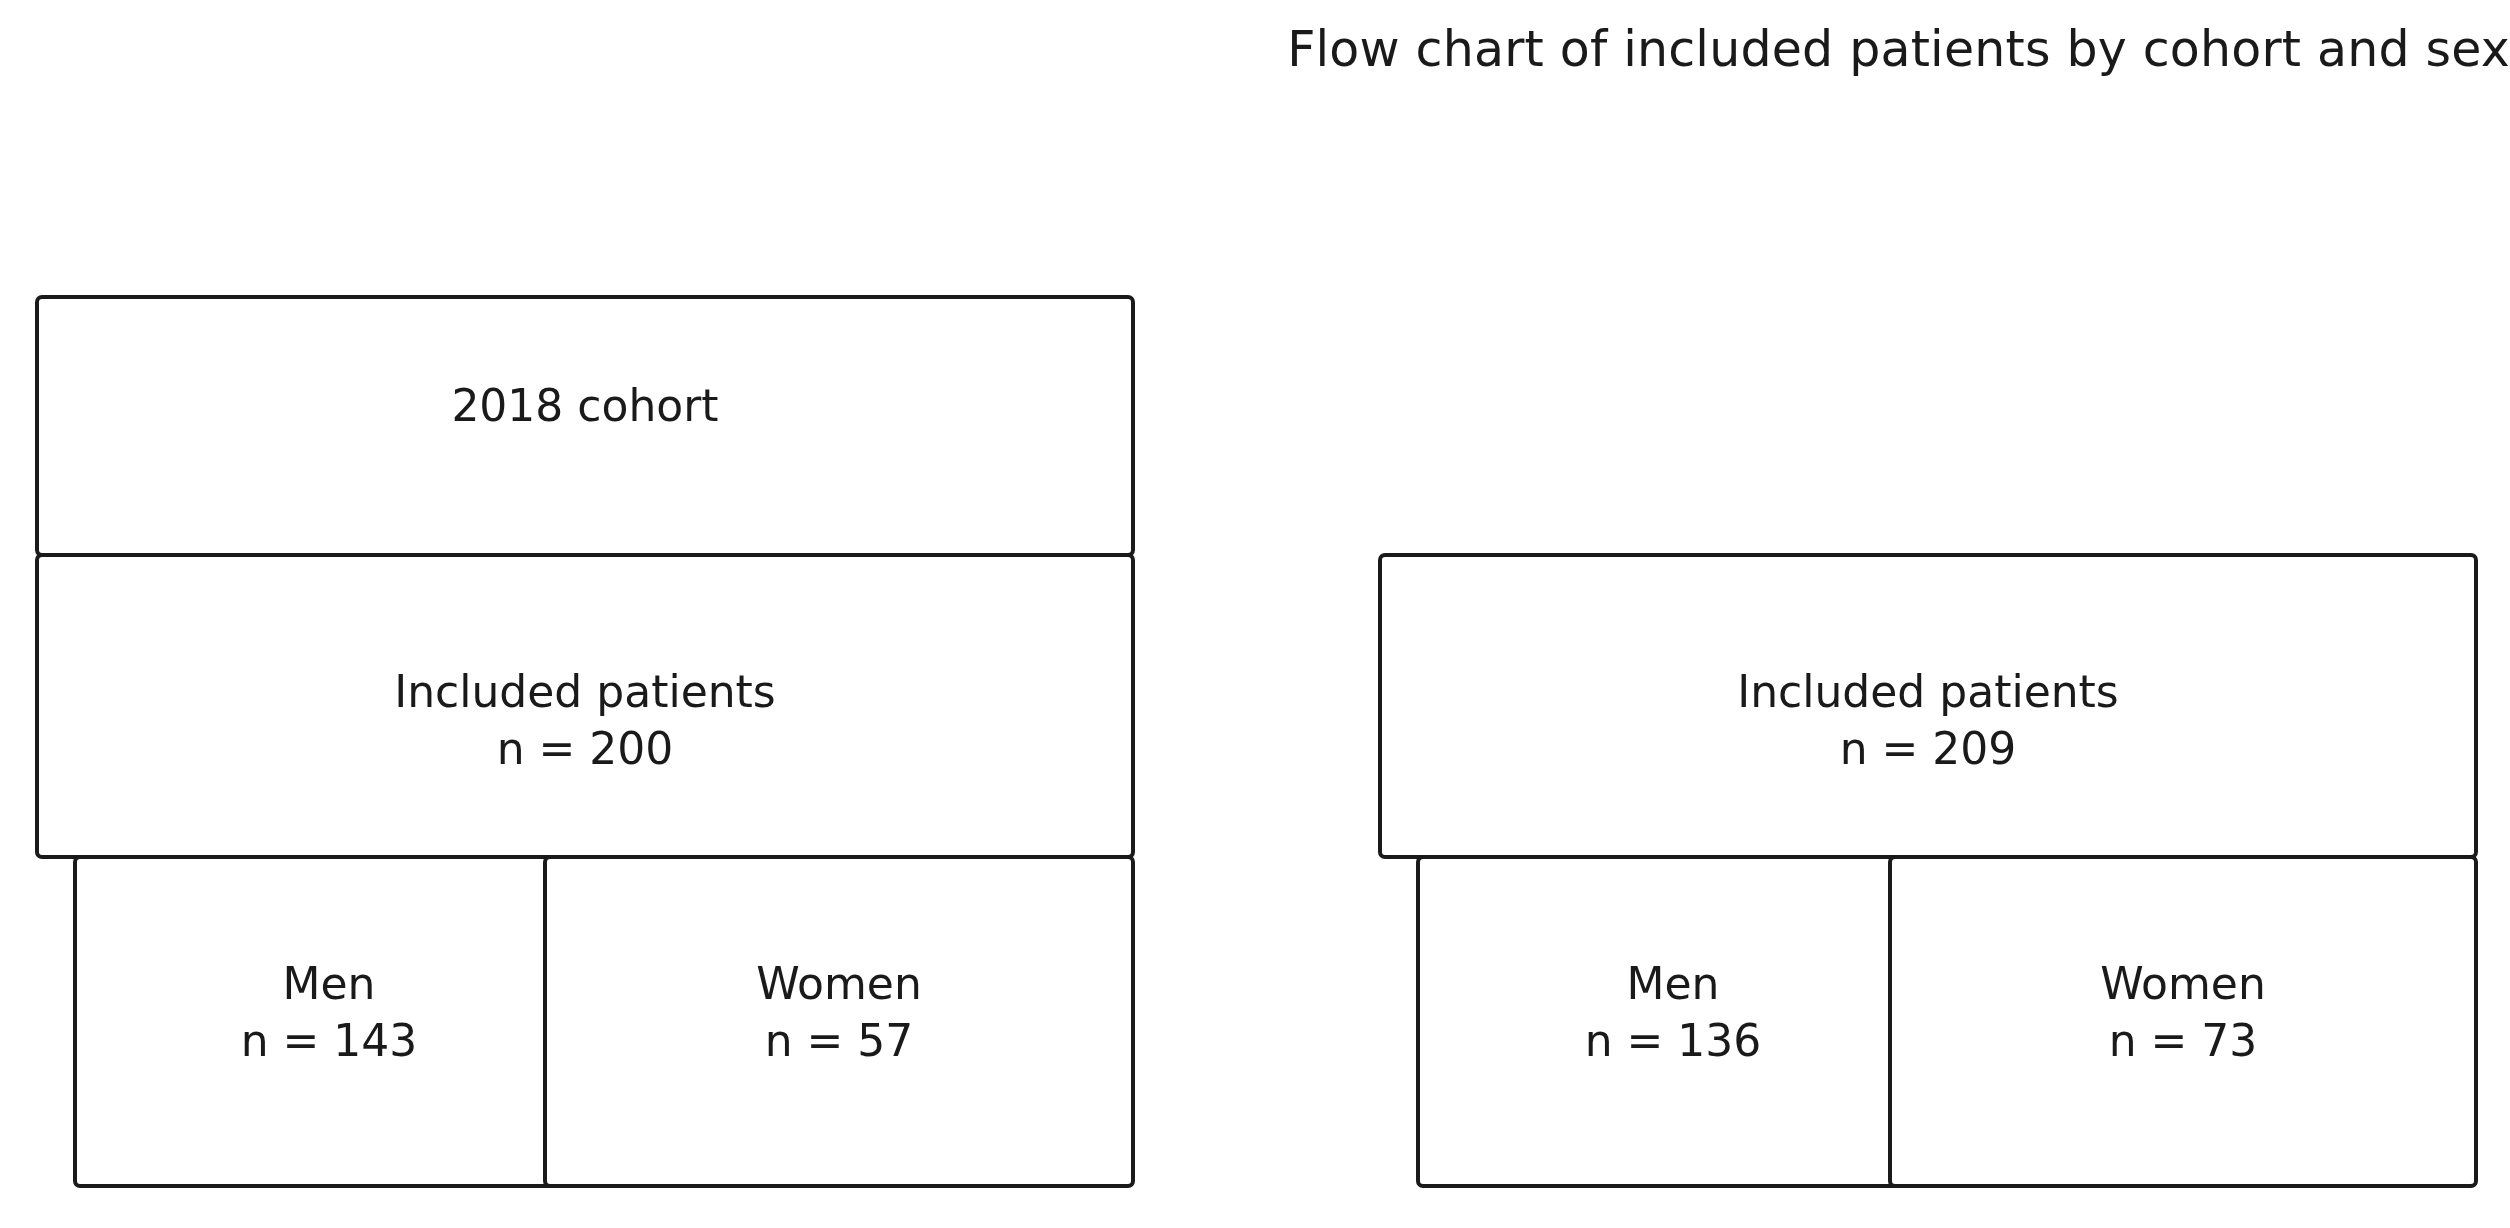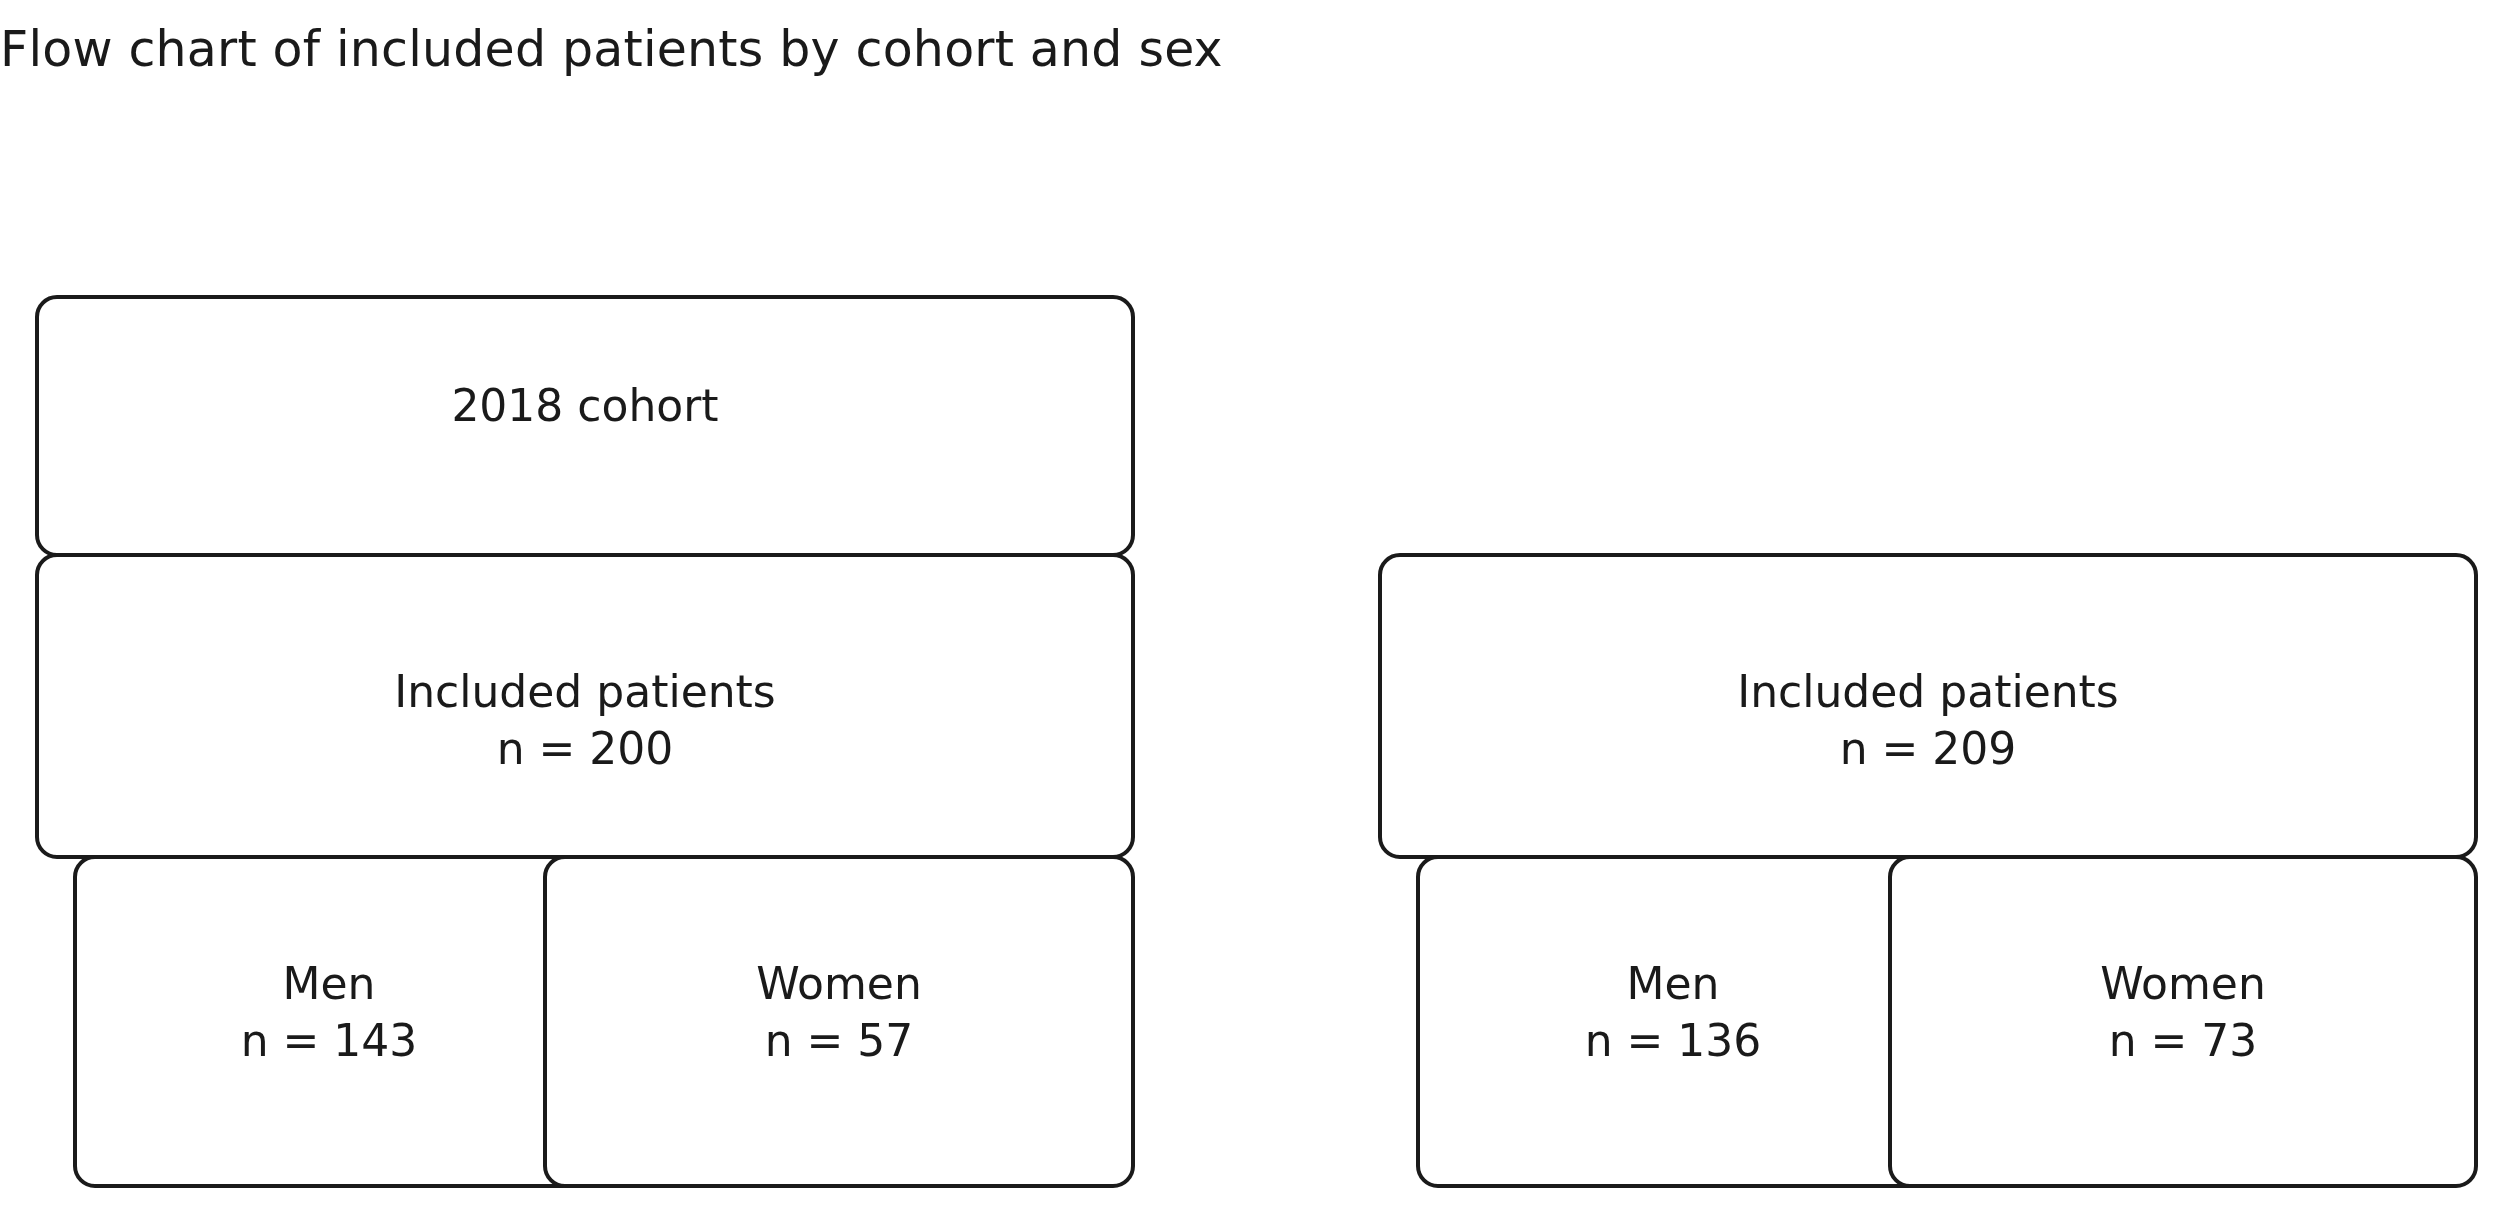--- a/index.html
+++ b/index.html
@@ -22,42 +22,42 @@
     top: 0;
     width: 2510px;
     height: 1228px;
   }
 
   .chart-title {
     position: absolute;
     left: 0;
     top: 20px;
     width: 2510px;
-    text-align: left;
+    text-align: right;
     font-size: 49px;
     line-height: 60px;
     color: #1a1a1a;
     letter-spacing: 0.2px;
     white-space: nowrap;
   }
 
   
   .cohort-group {
     position: absolute;
     top: 295px;
     height: 893px;
   }
   #cohort-group-0 { left: 35px;   width: 1100px; }
   #cohort-group-1 { left: 1378px; width: 1100px; }
 
   .node-box {
     position: absolute;
     box-sizing: border-box;
     border: 4px solid #1a1a1a;
-    border-radius: 22px;
+    border-radius: 7px;
     background: #ffffff;
   }
 
   
   .box-header {
     left: 0;
     top: 0;
     width: 100%;
     height: 262px;
   }

